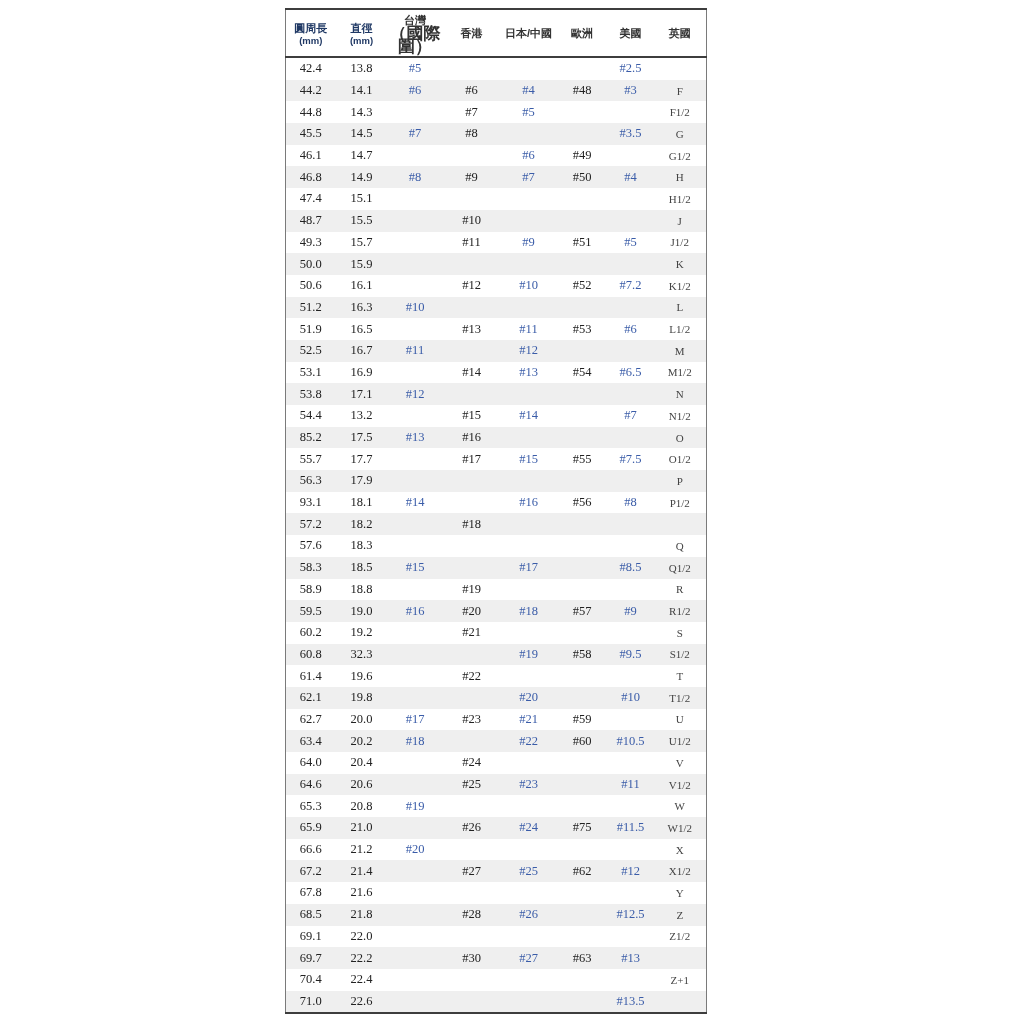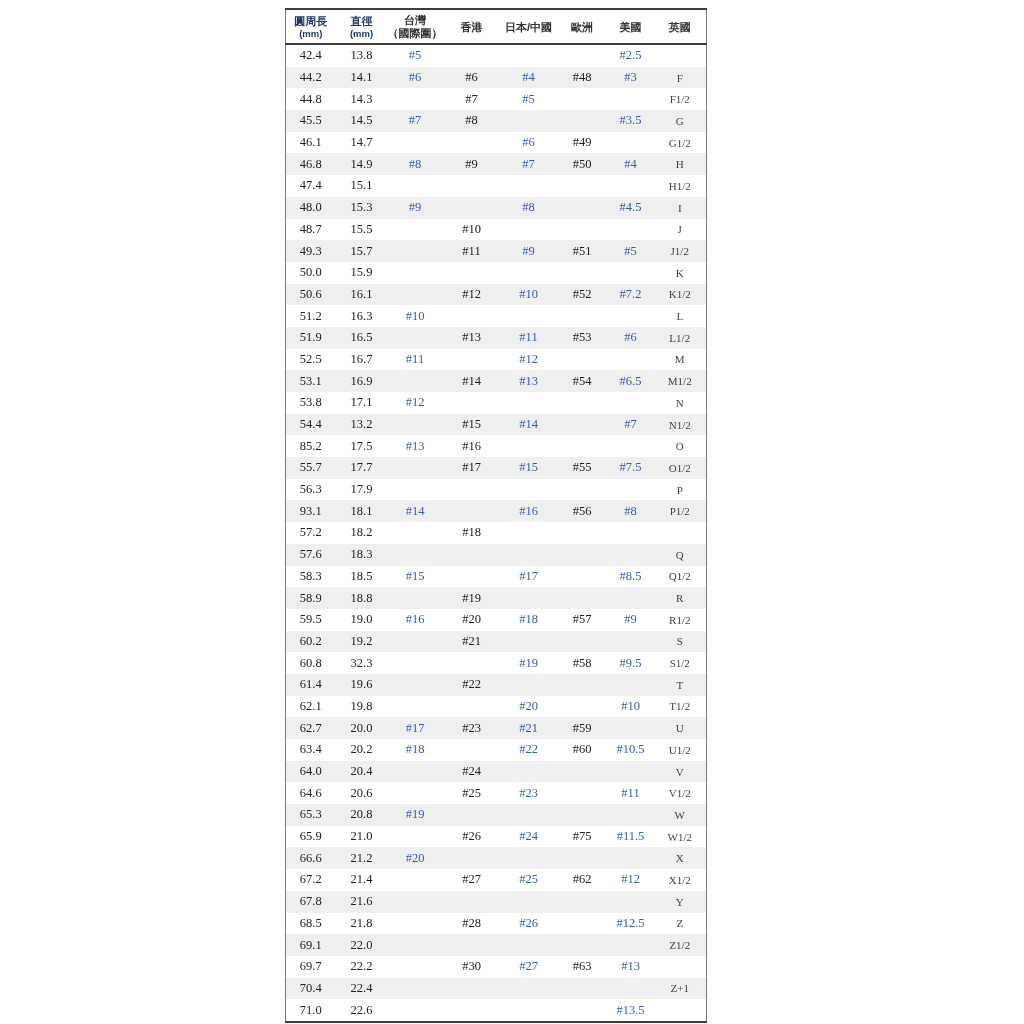--- a/index.html
+++ b/index.html
@@ -40,21 +40,21 @@
     padding: 4px 0 3px 0;
     line-height: 13px;
   }
   thead th.navy { color: #1f3864; }
   .h-sub-mm {
     font-size: 9.5px;
     font-weight: bold;
     line-height: 11px;
   }
   .h-sub-big {
-    font-size: 11px;
+    font-size: 17px;
     font-weight: bold;
     line-height: 13px;
   }
   tbody td {
     height: 21.7px;
     text-align: center;
     vertical-align: middle;
     font-size: 12.5px;
     padding: 0;
     white-space: nowrap;
@@ -177,30 +177,20 @@
           <td class="v-dark">47.4</td>
           <td class="v-dark">15.1</td>
           <td class="v-blue"></td>
           <td class="v-dark"></td>
           <td class="v-blue"></td>
           <td class="v-dark"></td>
           <td class="v-blue"></td>
           <td class="v-uk">H1/2</td>
         </tr>
         <tr>
-          <td class="v-dark">48.0</td>
-          <td class="v-dark">15.3</td>
-          <td class="v-blue">#9</td>
-          <td class="v-dark"></td>
-          <td class="v-blue">#8</td>
-          <td class="v-dark"></td>
-          <td class="v-blue">#4.5</td>
-          <td class="v-uk">I</td>
-        </tr>
-        <tr>
           <td class="v-dark">48.7</td>
           <td class="v-dark">15.5</td>
           <td class="v-blue"></td>
           <td class="v-dark">#10</td>
           <td class="v-blue"></td>
           <td class="v-dark"></td>
           <td class="v-blue"></td>
           <td class="v-uk">J</td>
         </tr>
         <tr>

